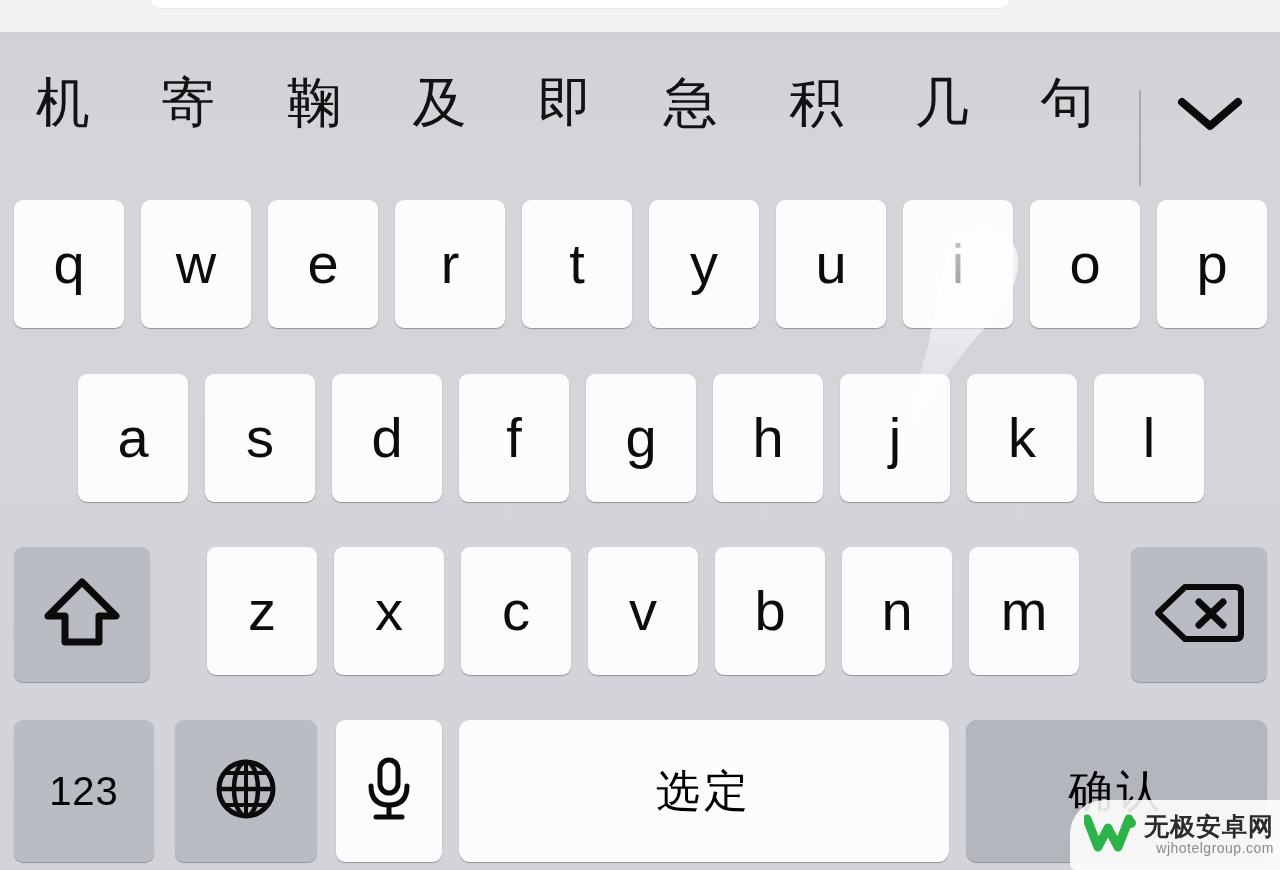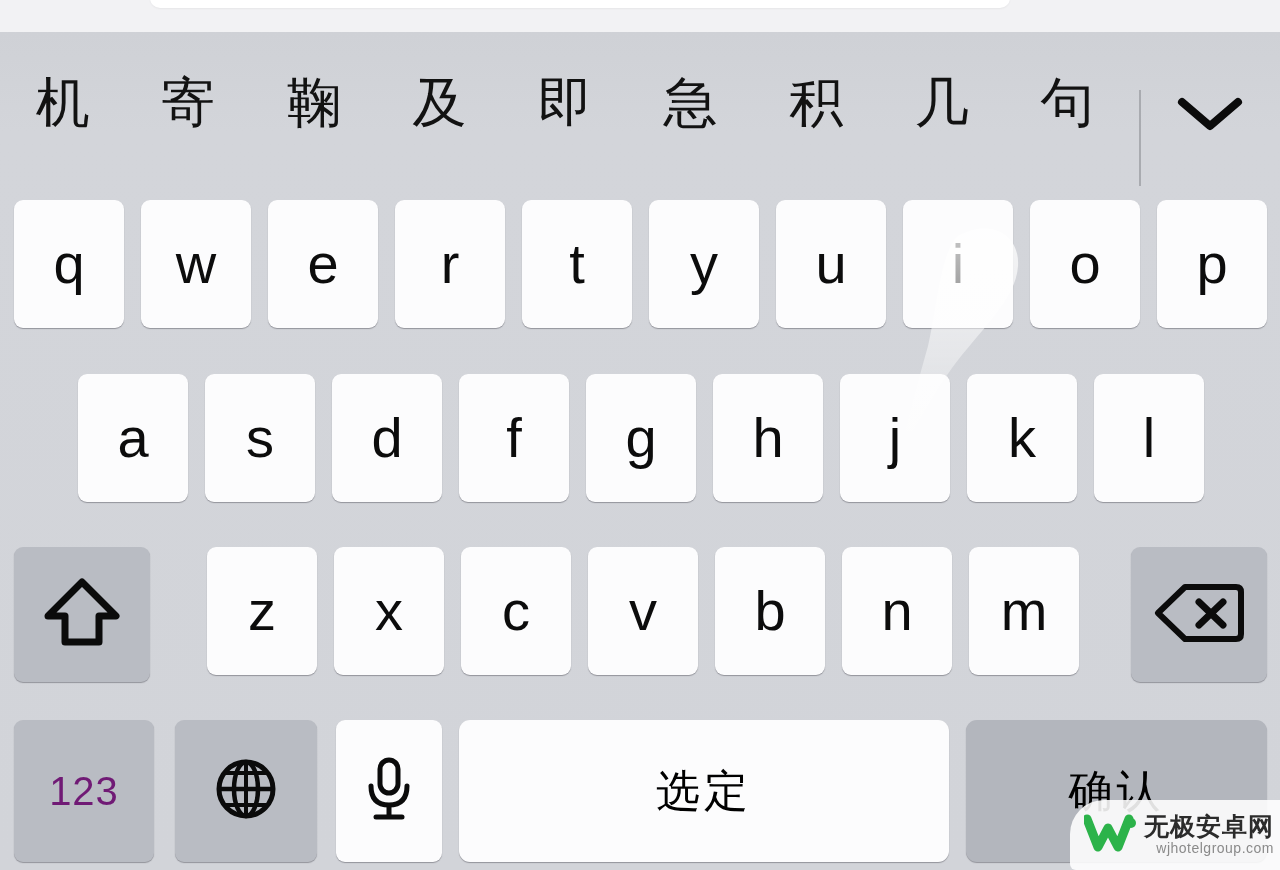--- a/index.html
+++ b/index.html
@@ -132,21 +132,21 @@
   .key.gray.darker { background: #b3b6bd; }
 
   .key .cn {
     font-family: "DejaVu Sans", "Liberation Sans", sans-serif;
     font-size: 44px;
     color: #000000;
     letter-spacing: 4px;
   }
   .key .num {
     font-size: 40px;
-    color: #701a75;
+    color: #000000;
     font-family: "Liberation Sans", sans-serif;
     letter-spacing: 1px;
   }
 
   
   .press-ghost {
     position: absolute;
     pointer-events: none;
     z-index: 5;
   }

